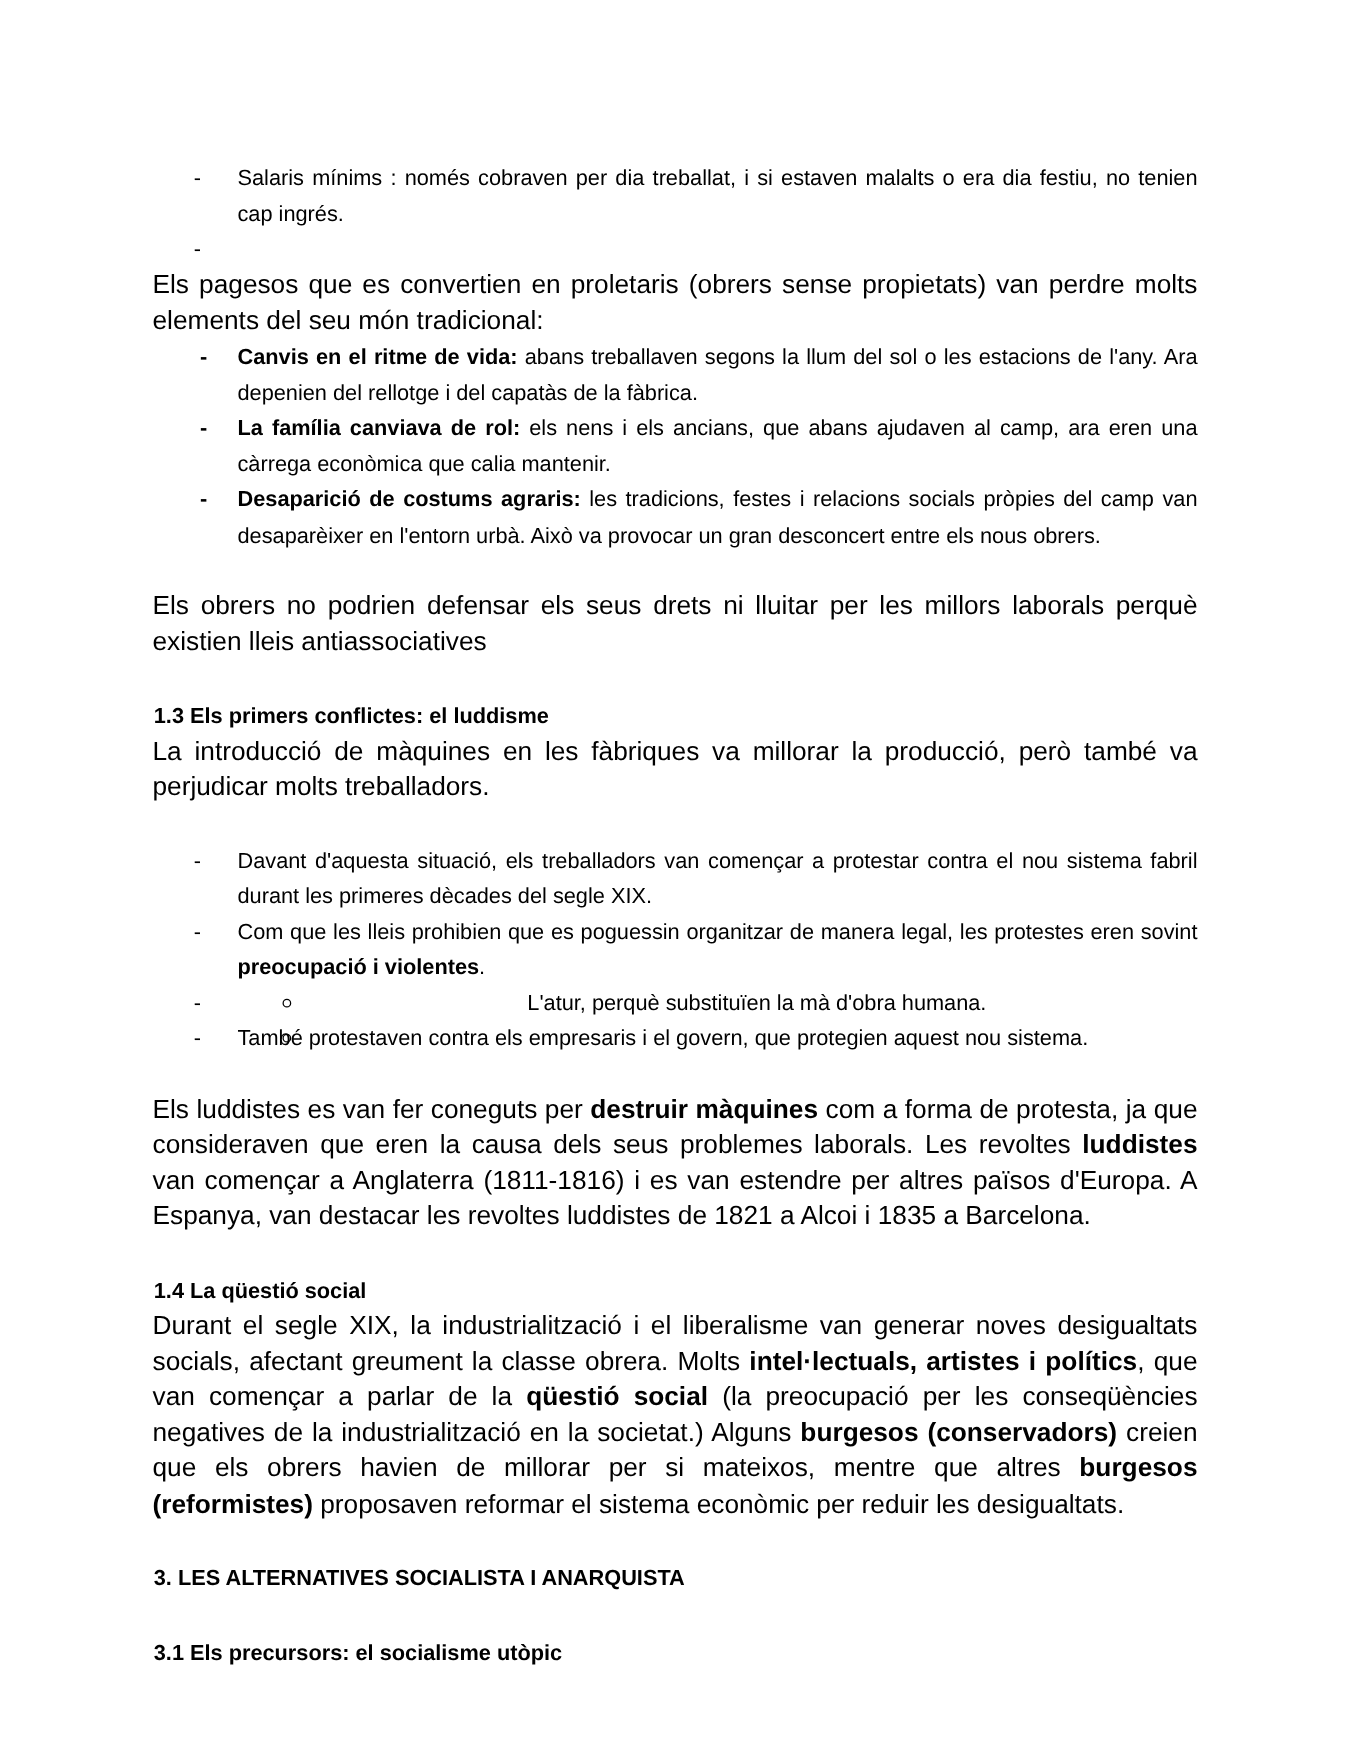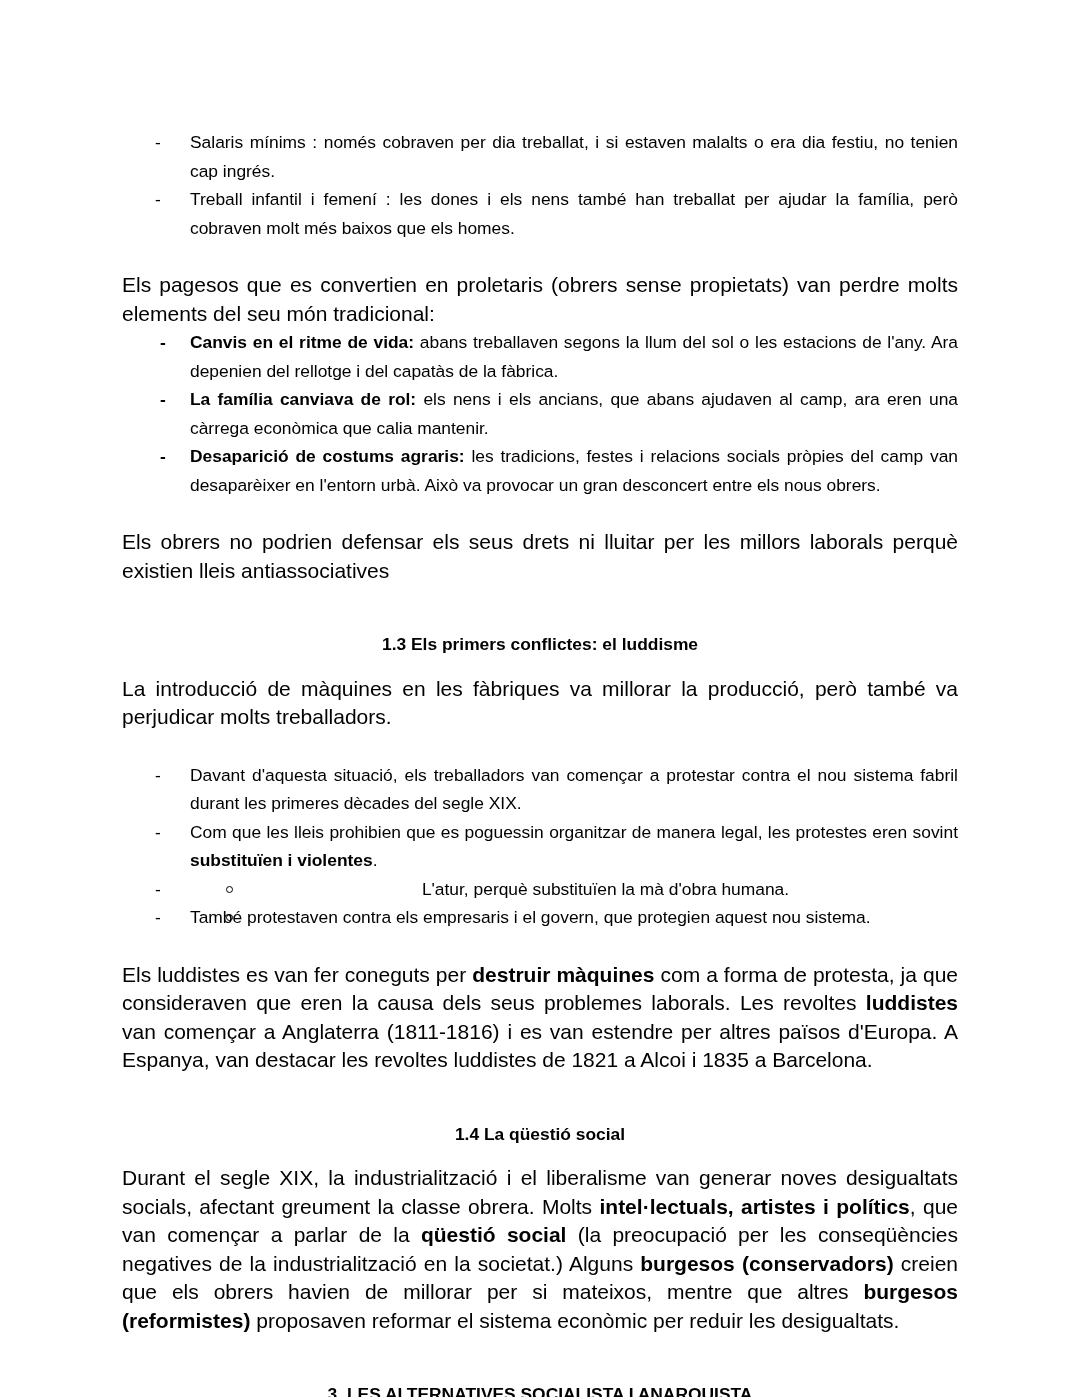--- a/index.html
+++ b/index.html
@@ -29,25 +29,25 @@
   
   p.para {
     margin: 0;
     font-size: 21px;
     line-height: 28.5px;
     text-align: justify;
     text-justify: inter-word;
   }
 
   h3.heading {
-    margin: 16px;
+    margin: 1px;
     font-size: 17.4px;
     line-height: 28.5px;
     font-weight: bold;
-    text-align: center;
+    text-align: left;
   }
 
   b, strong { font-weight: bold; }
   .gap-md { height: 29px; }
 
   
   ul.dash-list {
     list-style: none;
     margin: 0;
     padding: 0;
@@ -105,21 +105,20 @@
 <div class="page">
   <div class="doc">
 
     <ul class="dash-list">
       <li>
         <span class="marker">-</span>
         <span class="nostretch">Salaris mínims : només cobraven per dia treballat, i si estaven malalts o era dia festiu, no tenien cap ingrés.</span>
       </li>
       <li>
         <span class="marker">-</span>
-        <span class="nostretch">Treball infantil i femení : les dones i els nens també han treballat per ajudar la família, però cobraven molt més baixos que els homes.</span>
       </li>
     </ul>
 
     <div class="gap-md"></div>
 
     <p class="para nostretch">Els pagesos que es convertien en proletaris (obrers sense propietats) van perdre molts elements del seu món tradicional:</p>
 
     <ul class="dash-list bold-marker">
       <li>
         <span class="marker">-</span>
@@ -153,21 +152,21 @@
 
     <div class="gap-md"></div>
 
     <ul class="dash-list">
       <li>
         <span class="marker">-</span>
         <span class="nostretch">Davant d'aquesta situació, els treballadors van començar a protestar contra el nou sistema fabril durant les primeres dècades del segle XIX.</span>
       </li>
       <li>
         <span class="marker">-</span>
-        <span class="nostretch"><span>Com que les lleis prohibien que es poguessin organitzar de manera legal, les protestes eren sovint </span><b>substituïen i violentes</b><span>.</span></span>
+        <span class="nostretch"><span>Com que les lleis prohibien que es poguessin organitzar de manera legal, les protestes eren sovint </span><b>preocupació i violentes</b><span>.</span></span>
       </li>
       <li>
         <span class="marker">-</span>
       </li>
     </ul>
 
     <ul class="circle-list">
       <li>
         <span class="marker-circle"></span>
         <span>L'atur, perquè substituïen la mà d'obra humana.</span>

